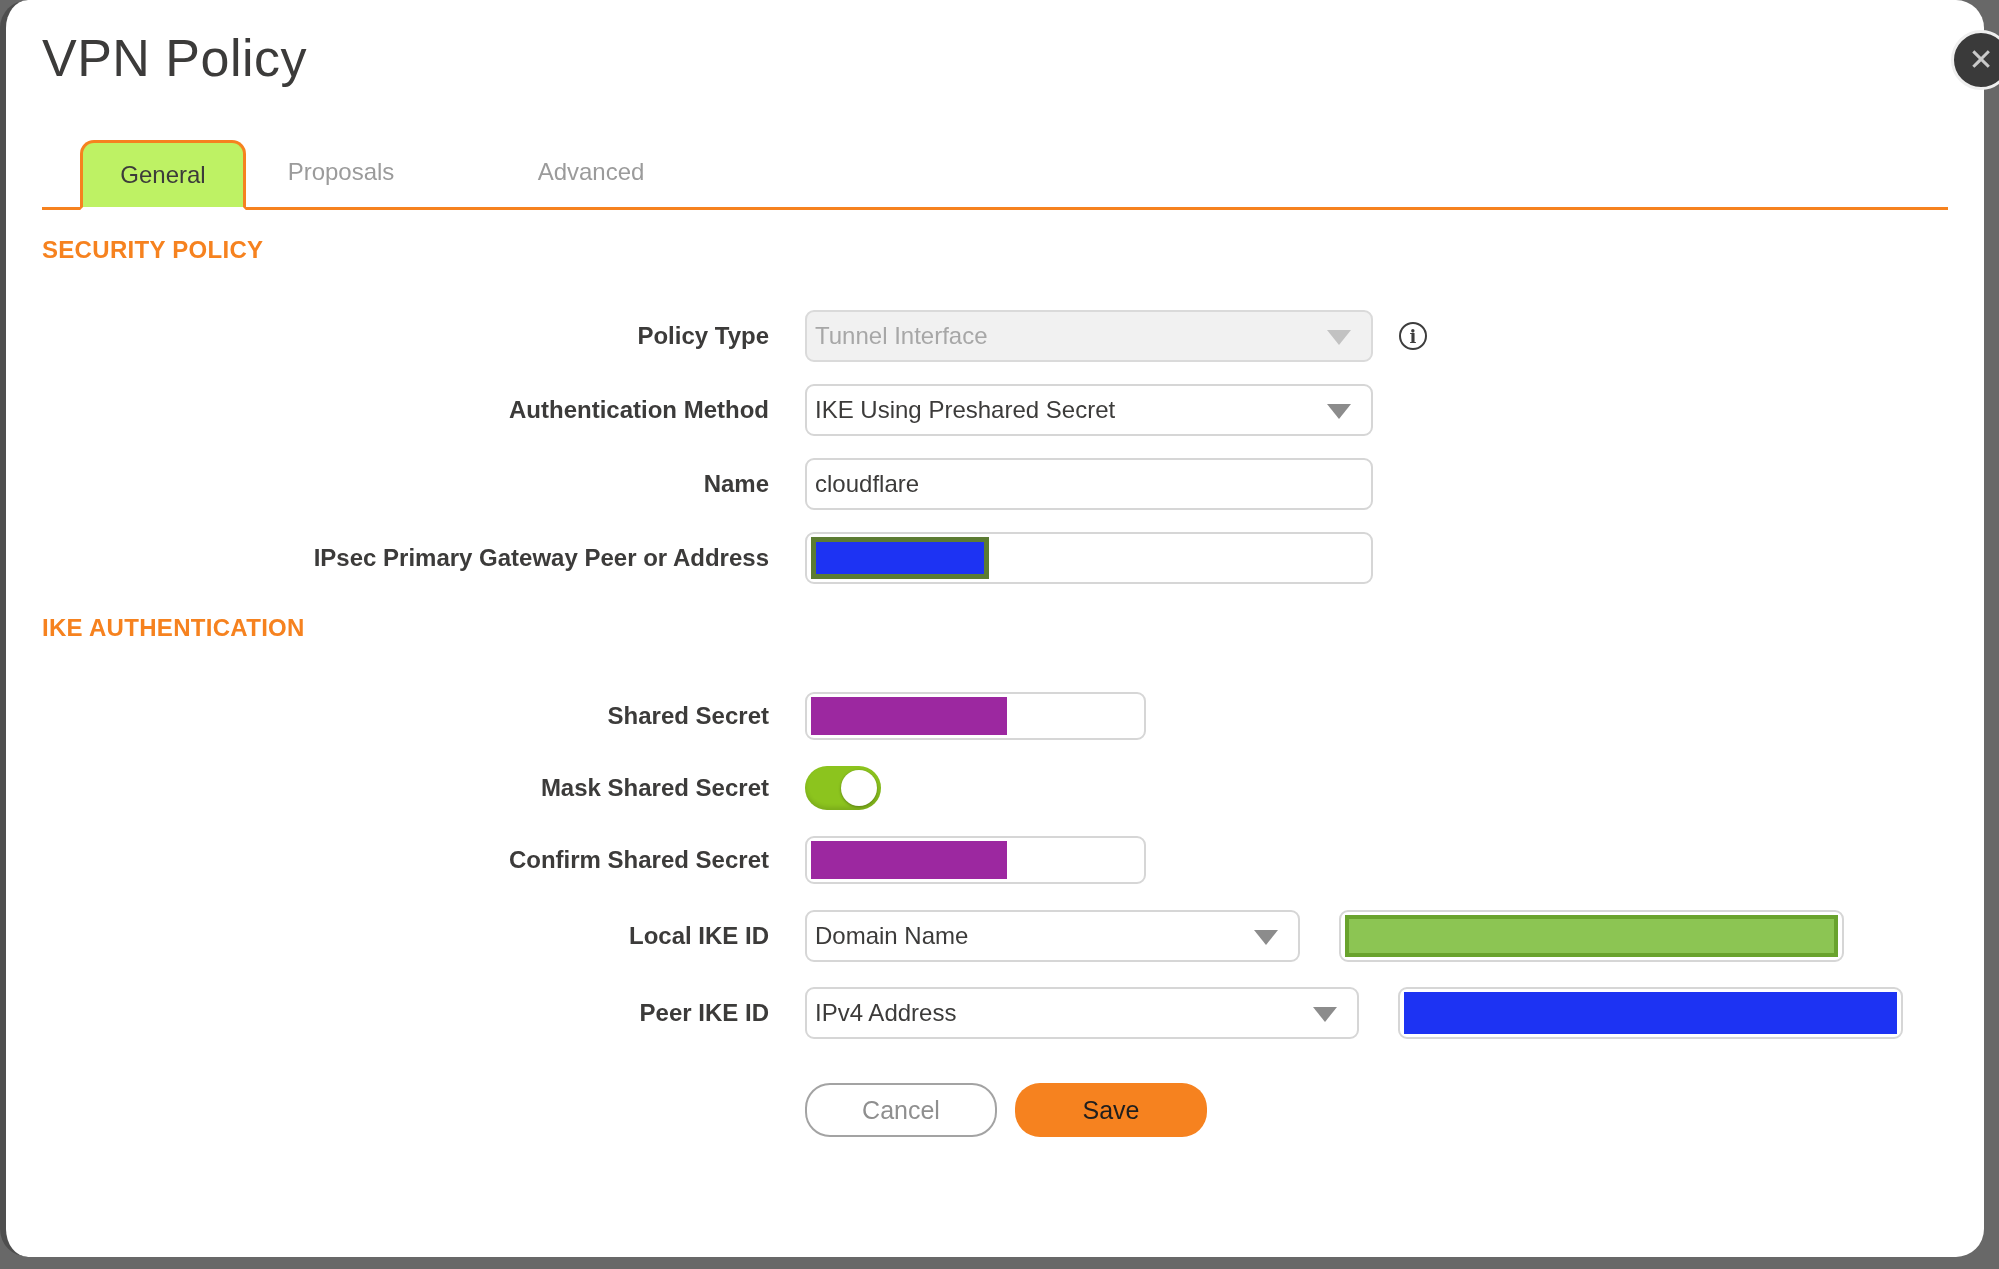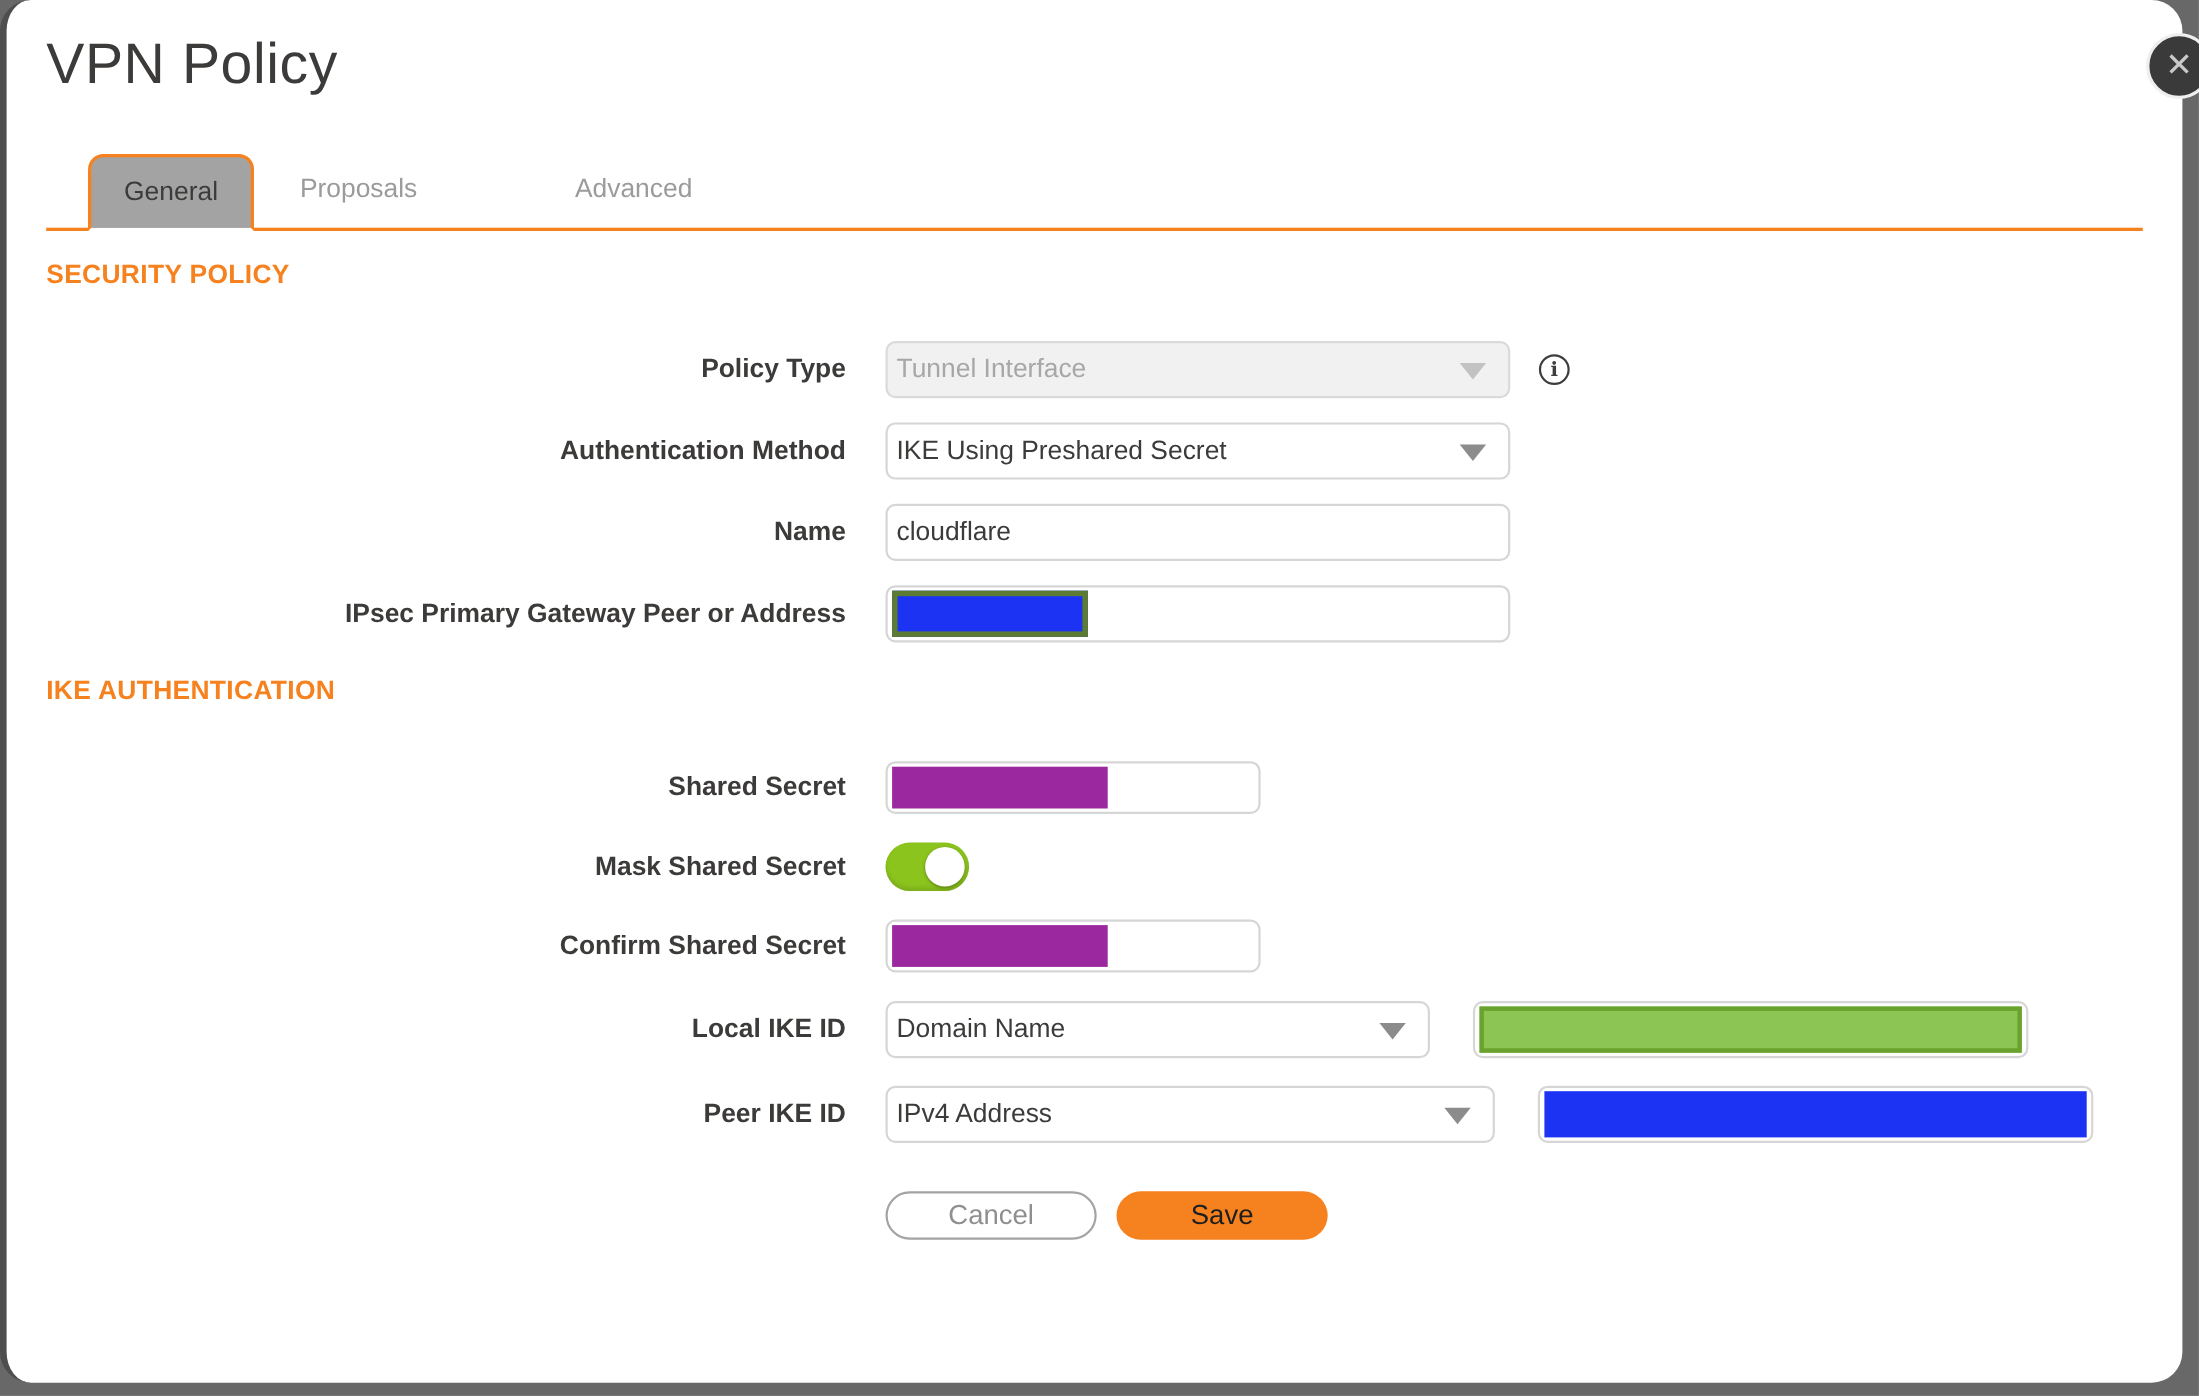--- a/index.html
+++ b/index.html
@@ -28,22 +28,22 @@
     margin:50px 36px 0 36px;
     height:72px;
     border-bottom:3px solid #f6821f;
     padding-right:10px;
   }
   .tab {
     height:70px; display:flex; align-items:center; justify-content:center;
     font-size:24px; cursor:pointer;
   }
   .tab.active {
-    width:151px; margin-left:38px;
-    background:#a3a3a3; color:#3c3b3a;
+    width:166px; margin-left:38px;
+    background:#bef264; color:#3c3b3a;
     border:3px solid #f6821f; border-bottom:3px solid #ffffff;
     border-radius:14px 14px 0 0;
     margin-bottom:-3px;
   }
   .tab.inactive { width:190px; color:#9b9b9b; }
   .tab.inactive + .tab.inactive { margin-left:60px; }
   
   .section-heading {
     margin:26px 0 0 36px;
     font-size:24px; font-weight:bold; color:#f6821f;
@@ -102,21 +102,21 @@
     box-shadow:inset 0 -3px 4px rgba(0,0,0,0.12);
   }
   .toggle .knob {
     position:absolute; right:4px; top:4px;
     width:36px; height:36px; border-radius:50%;
     background:#fff; box-shadow:0 1px 3px rgba(0,0,0,0.35);
   }
   
   .footer-row { margin-top:44px; }
   .btn {
-    height:44px; width:192px; border-radius:25px;
+    height:54px; width:192px; border-radius:25px;
     display:flex; align-items:center; justify-content:center;
     font-size:25px; cursor:pointer;
   }
   .btn-cancel { background:#fff; border:2px solid #a3a3a3; color:#8f8f8f; }
   .btn-save   { background:#f6821f; border:none; color:#1e1e1e; margin-left:18px; }
   
   .close-btn {
     position:absolute; left:1951px; top:30px;
     width:60px; height:60px; border-radius:50%;
     background:#3a3a3a; border:3px solid #efefef;

